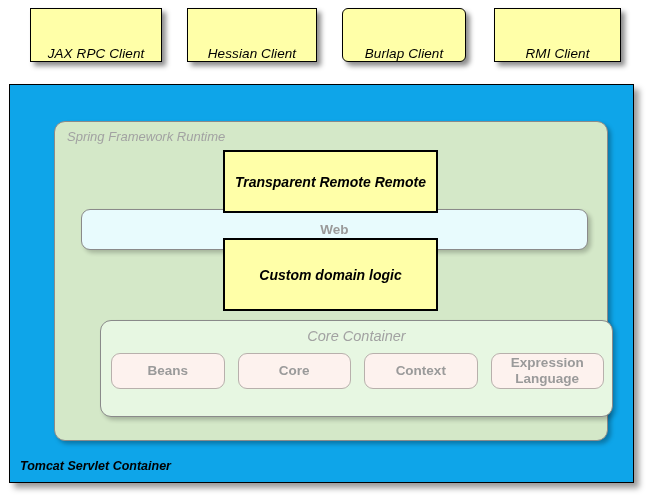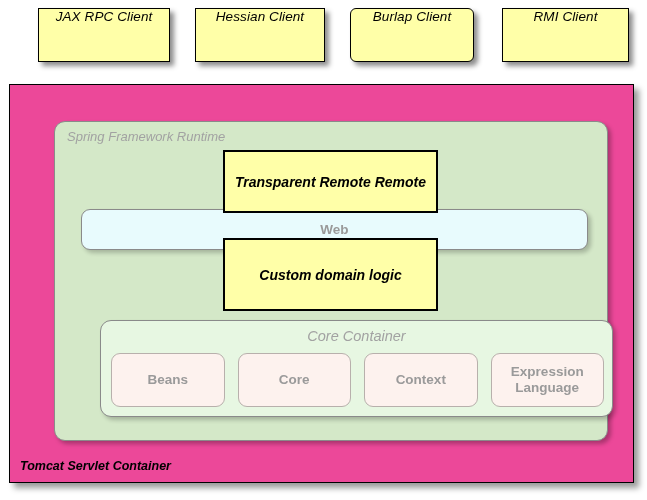--- a/index.html
+++ b/index.html
@@ -24,41 +24,40 @@
     height: 500px;
   }
 
   
   .client-box {
     position: absolute;
     background: #ffffa8;
     border: 1.5px solid #000000;
     box-shadow: 4px 4px 5px rgba(0,0,0,0.45);
     display: flex;
-    align-items: flex-start;
-    justify-content: center;
-    box-sizing: border-box;
-    margin-left: 8px;
+    align-items: flex-end;
+    justify-content: center;
+    box-sizing: border-box;
   }
   .client-box .client-label {
     font-style: italic;
     font-size: 13.5px;
     color: #000000;
     white-space: nowrap;
     letter-spacing: 0.1px;
   }
 
   
   #tomcat-container {
     position: absolute;
     left: 9px;
     top: 84px;
     width: 625px;
     height: 399px;
-    background: #ec4899;
+    background: #0ea5e9;
     border: 1.5px solid #000000;
     box-shadow: 5px 5px 6px rgba(0,0,0,0.40);
     box-sizing: border-box;
   }
   #tomcat-label {
     position: absolute;
     left: 10px;
     bottom: 9px;
     font-size: 12.5px;
     font-weight: bold;
@@ -165,21 +164,21 @@
     text-align: center;
     font-size: 14.5px;
     font-style: italic;
     color: #a2a2a2;
   }
   #core-modules {
     position: absolute;
     left: 10px;
     top: 32px;
     width: 493px;
-    height: 54px;
+    height: 36px;
     display: flex;
     gap: 13px;
   }
   .core-module {
     flex: 1 1 0;
     background: #fdf2ee;
     border: 1px solid #b8b0ac;
     border-radius: 9px;
     box-sizing: border-box;
     display: flex;

